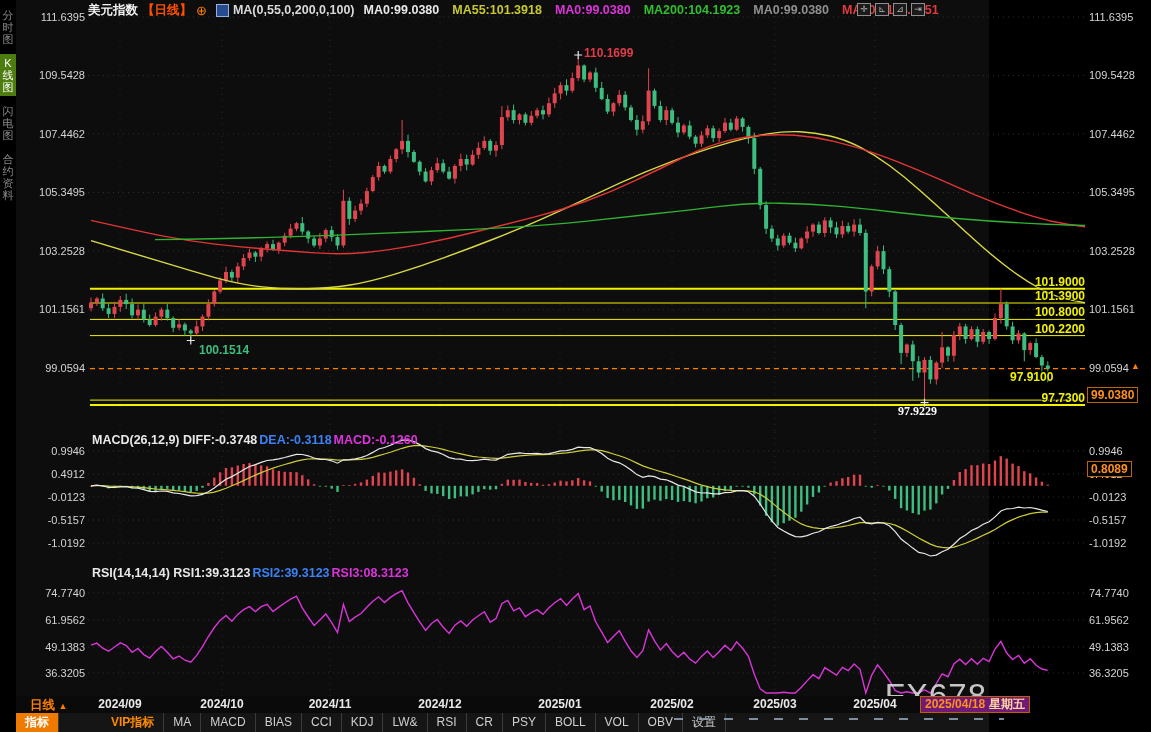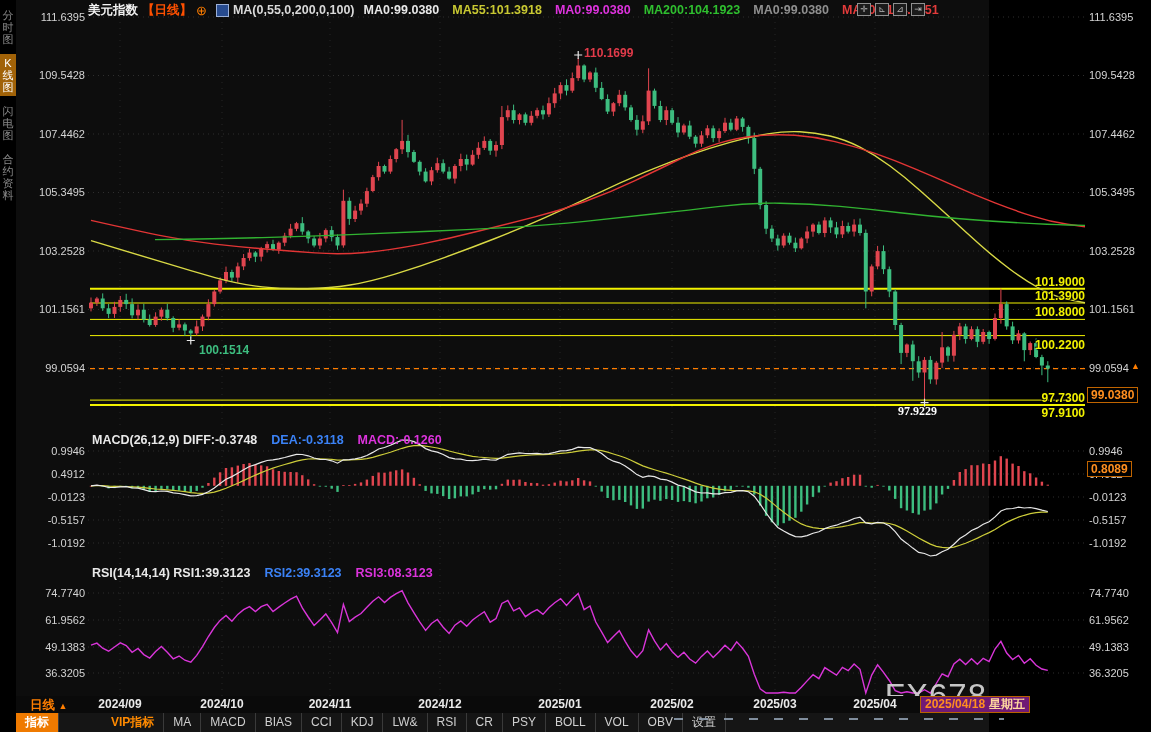--- a/index.html
+++ b/index.html
@@ -8,21 +8,21 @@
   #stage { position:relative; width:989px; height:732px; background:#0d0d0d; }
   svg { position:absolute; left:0; display:block; }
   #main-svg { top:0; }
   #macd-svg { top:432px; }
   #rsi-svg  { top:563px; }
 
   
   #sidebar { position:absolute; left:0; top:0; width:16px; height:732px; background:#000; z-index:30; }
   .side-item { width:16px; margin-top:6px; padding:3px 0; color:#8b8b8b; font-size:11px; line-height:12px;
     text-align:center; word-break:break-all; cursor:pointer; }
-  .side-item.active { background:#a16207; color:#fff; }
+  .side-item.active { background:#4d7c0f; color:#fff; }
 
   
   #titlebar { position:absolute; left:88px; top:1px; height:18px; display:flex; align-items:center;
     gap:9px; z-index:20; font-size:12.5px; font-weight:bold; white-space:nowrap; }
   .t-symbol { color:#f2f2f2; }
   .t-period { color:#ff5000; }
   .t-link { color:#ff7e00; font-weight:normal; font-size:13px; }
   .t-chicon { width:13px; height:13px; background:#274b8f; border:1px solid #9bb0d8; display:inline-block; }
   .t-ma { color:#d9d9d9; }
 
@@ -34,21 +34,21 @@
   
   .axlbl { position:absolute; font-size:11px; color:#d4d4d4; height:14px; line-height:14px; z-index:10; }
   .axlbl.left { left:0; width:85px; text-align:right; }
   .axlbl.right { left:1089px; text-align:left; }
   .srlbl { position:absolute; font-size:12px; font-weight:bold; color:#f2f200; z-index:12;
     text-shadow:1px 1px 1px #000, -1px -1px 1px #000; }
   .marklbl { position:absolute; font-size:12px; font-weight:bold; z-index:12; }
   .datelbl { position:absolute; top:1px; font-size:12px; font-weight:bold; color:#eaeaea; transform:translateX(-50%); }
 
   
-  .panelhdr { position:absolute; left:92px; display:flex; gap:14px; font-size:12.5px; font-weight:bold;
+  .panelhdr { position:absolute; left:92px; display:flex; gap:2px; font-size:12.5px; font-weight:bold;
     z-index:15; white-space:nowrap; }
   .hdr-w { color:#e8e8e8; } .hdr-y { color:#3b82f6; } .hdr-m { color:#dd33dd; }
 
   
   .pricebox { position:absolute; left:1087px; border:1px solid #c06400; background:#000;
     color:#ff8f1f; font-size:12px; font-weight:bold; padding:0 3px; height:16px; line-height:14px; z-index:14; }
   #cur-arrow { position:absolute; left:1131px; top:361px; color:#ff7e00; font-size:9px; z-index:14; }
 
   
   #daterow { position:absolute; left:16px; right:0; top:696px; height:17px; background:#0a0a0a; z-index:16; }
@@ -682,22 +682,22 @@
       <div class="axlbl right" style="top:185.49099999999976px;">105.3495</div>
       <div class="axlbl left" style="top:243.98893000000012px;">103.2528</div>
       <div class="axlbl right" style="top:243.98893000000012px;">103.2528</div>
       <div class="axlbl left" style="top:302.4868600000001px;">101.1561</div>
       <div class="axlbl right" style="top:302.4868600000001px;">101.1561</div>
       <div class="axlbl left" style="top:360.98479000000003px;">99.0594</div>
       <div class="axlbl right" style="top:360.98479000000003px;">99.0594</div>
       <div class="srlbl" style="top:275px; left:1010px; width:75px; text-align:right;">101.9000</div>
       <div class="srlbl" style="top:289px; left:1010px; width:75px; text-align:right;">101.3900</div>
       <div class="srlbl" style="top:305px; left:1010px; width:75px; text-align:right;">100.8000</div>
-      <div class="srlbl" style="top:338px; left:1010px; width:75px; text-align:right;">100.2200</div>
-      <div class="srlbl" style="top:406px; left:1010px; width:75px; text-align:right;">97.9100</div>
+      <div class="srlbl" style="top:322px; left:1010px; width:75px; text-align:right;">100.2200</div>
+      <div class="srlbl" style="top:370px; left:1010px; width:75px; text-align:left;">97.9100</div>
       <div class="srlbl" style="top:391px; left:1010px; width:75px; text-align:right;">97.7300</div>
       <div class="marklbl" style="left:584px; top:46px; color:#e23b4a;">110.1699</div>
       <div class="marklbl" style="left:199px; top:343px; color:#3dbd7f;">100.1514</div>
       <div class="marklbl" style="left:898px; top:404px; color:#ffffff;font-family:Liberation Serif, serif;">97.9229</div>
       <div class="axlbl left" style="top:444px;">0.9946</div>
       <div class="axlbl right" style="top:444px;">0.9946</div>
       <div class="axlbl left" style="top:467px;">0.4912</div>
       <div class="axlbl right" style="top:467px;">0.4912</div>
       <div class="axlbl left" style="top:490px;">-0.0123</div>
       <div class="axlbl right" style="top:490px;">-0.0123</div>

